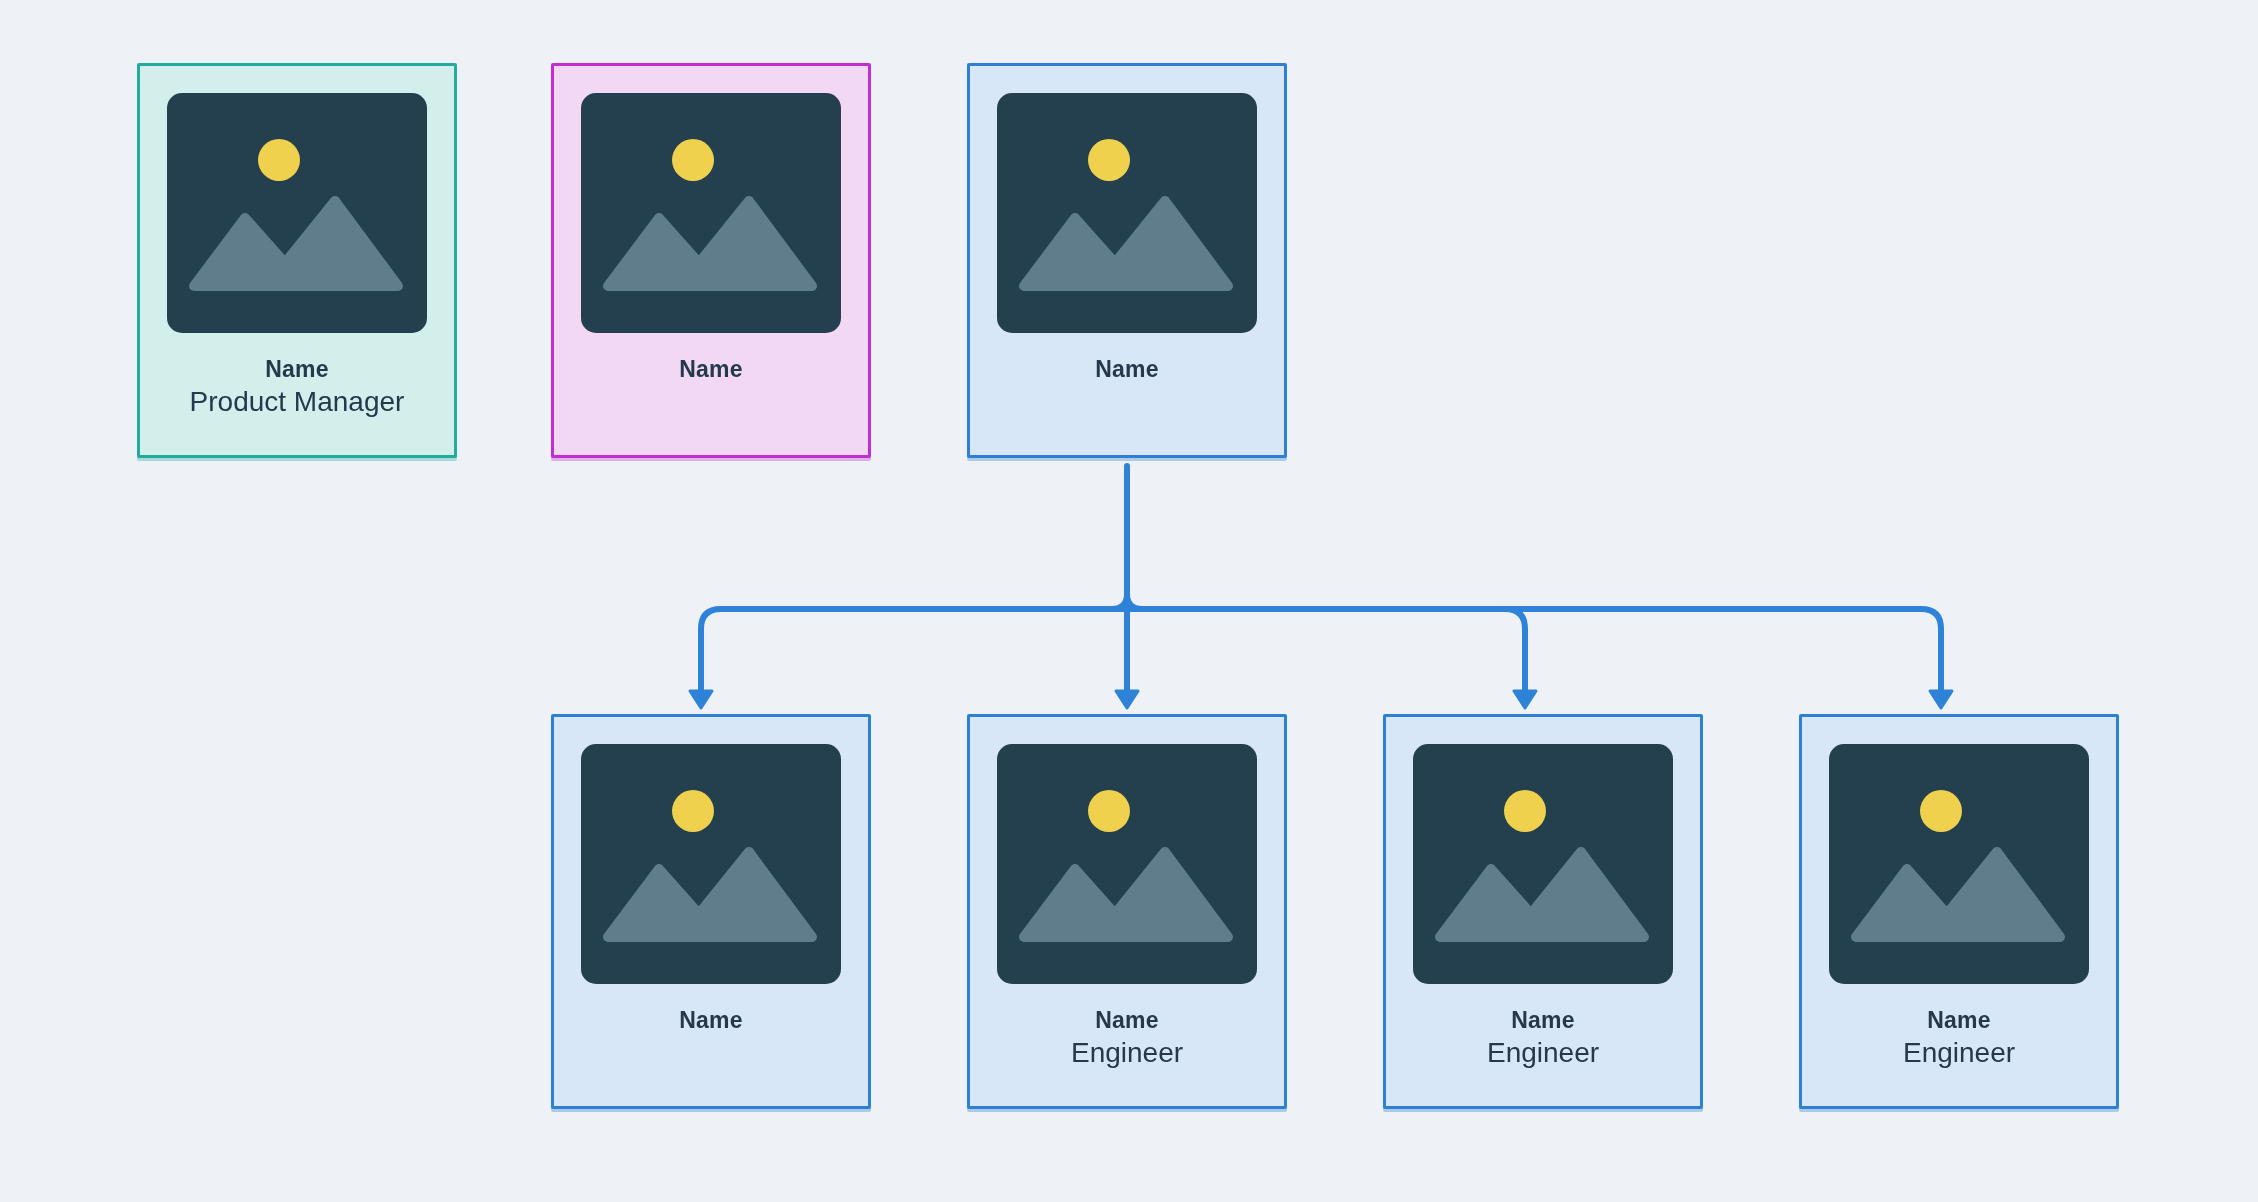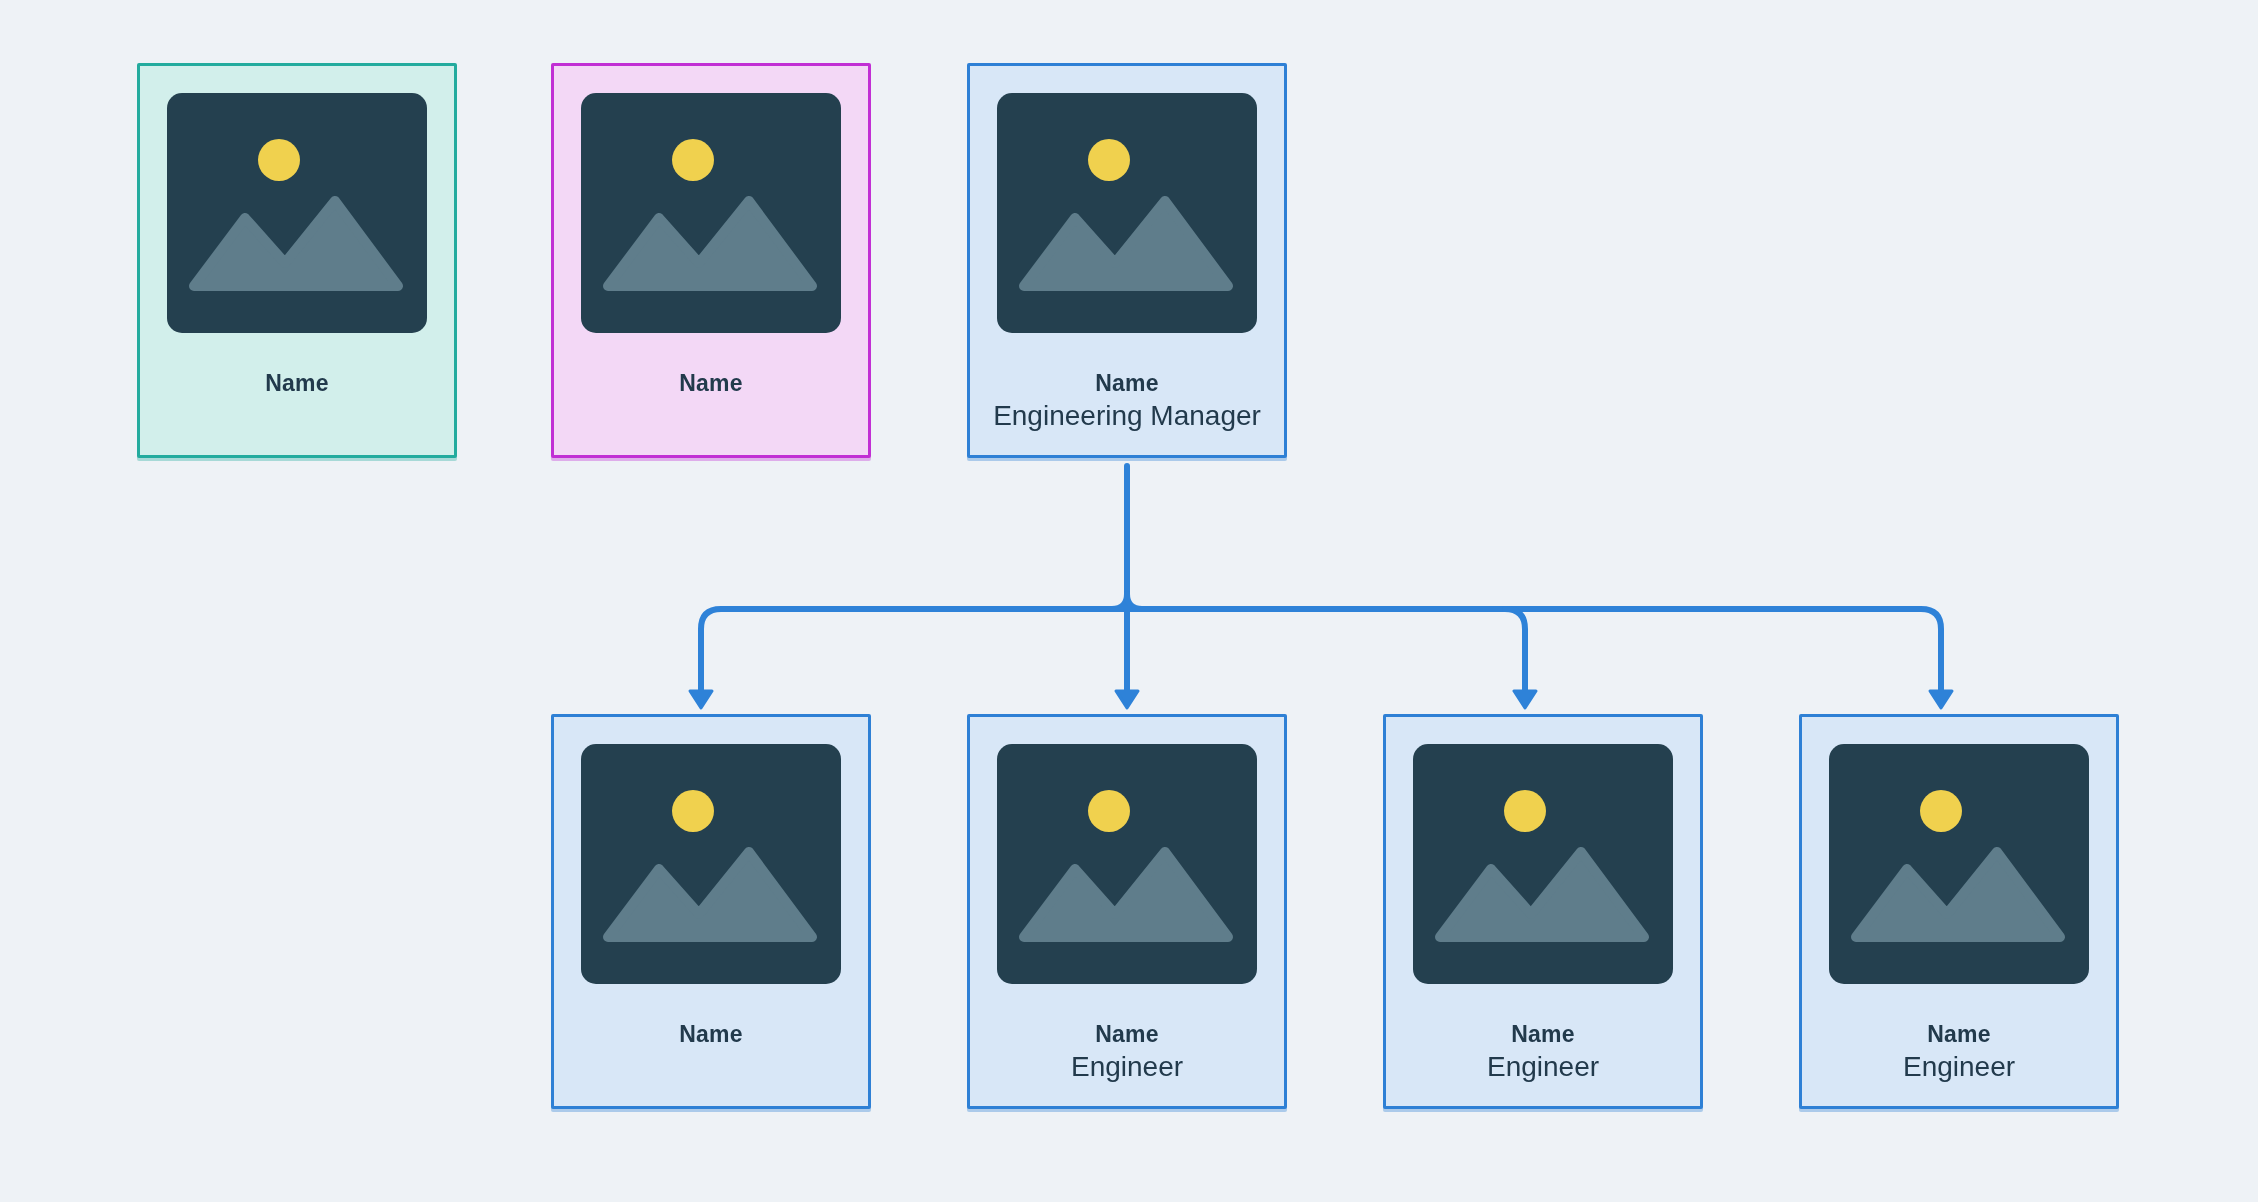--- a/index.html
+++ b/index.html
@@ -26,21 +26,21 @@
     border:3px solid #888;
     border-radius:2px;
     text-align:center;
   }
   .photo{
     display:block;
     margin:27px auto 0 auto;
     width:260px;height:240px;
   }
   .name{
-    margin-top:35px;
+    margin-top:21px;
     font-size:23px;
     font-weight:700;
     line-height:30px;
     letter-spacing:.2px;
     color:#223a4c;
   }
   .role{
     font-size:28px;
     font-weight:400;
     line-height:36px;
@@ -64,37 +64,37 @@
         <path d="M 1941 708 L 1930 691 L 1952 691 Z" fill="#2e82d8" stroke="#2e82d8" stroke-width="3" stroke-linejoin="round"></path>
       </g>
     </svg>
 <div class="card" style="left: 137px; top: 63px; width: 320px; height: 395px; border-color: rgb(35, 171, 158); background: rgb(210, 239, 235); box-shadow: rgba(35, 171, 158, 0.35) 0px 3px 0px;">
     <svg class="photo" viewBox="0 0 260 240" xmlns="http://www.w3.org/2000/svg">
       <rect x="0" y="0" width="260" height="240" rx="15" fill="#24404f"></rect>
       <circle cx="112" cy="67" r="21" fill="#f0d14e"></circle>
       <path d="M27 193 L78 125 L118 170 L168 108 L231 193 Z" stroke-width="10" stroke-linejoin="round" fill="#5f7d8b" stroke="#5f7d8b"></path>
     </svg>
     <div class="name">Name</div>
+    <div class="role">Product Manager</div>
   </div>
     <div class="card" style="left: 551px; top: 63px; width: 320px; height: 395px; border-color: rgb(193, 47, 212); background: rgb(243, 216, 246); box-shadow: rgba(193, 47, 212, 0.35) 0px 3px 0px;">
     <svg class="photo" viewBox="0 0 260 240" xmlns="http://www.w3.org/2000/svg">
       <rect x="0" y="0" width="260" height="240" rx="15" fill="#24404f"></rect>
       <circle cx="112" cy="67" r="21" fill="#f0d14e"></circle>
       <path d="M27 193 L78 125 L118 170 L168 108 L231 193 Z" stroke-width="10" stroke-linejoin="round" fill="#5f7d8b" stroke="#5f7d8b"></path>
     </svg>
     <div class="name">Name</div>
   </div>
     <div class="card" style="left: 967px; top: 63px; width: 320px; height: 395px; border-color: rgb(46, 128, 213); background: rgb(216, 231, 247); box-shadow: rgba(46, 128, 213, 0.35) 0px 3px 0px;">
     <svg class="photo" viewBox="0 0 260 240" xmlns="http://www.w3.org/2000/svg">
       <rect x="0" y="0" width="260" height="240" rx="15" fill="#24404f"></rect>
       <circle cx="112" cy="67" r="21" fill="#f0d14e"></circle>
       <path d="M27 193 L78 125 L118 170 L168 108 L231 193 Z" stroke-width="10" stroke-linejoin="round" fill="#5f7d8b" stroke="#5f7d8b"></path>
     </svg>
     <div class="name">Name</div>
-    <div class="role">Engineering Manager</div>
   </div>
     <div class="card" style="left: 551px; top: 714px; width: 320px; height: 395px; border-color: rgb(46, 128, 213); background: rgb(216, 231, 247); box-shadow: rgba(46, 128, 213, 0.35) 0px 3px 0px;">
     <svg class="photo" viewBox="0 0 260 240" xmlns="http://www.w3.org/2000/svg">
       <rect x="0" y="0" width="260" height="240" rx="15" fill="#24404f"></rect>
       <circle cx="112" cy="67" r="21" fill="#f0d14e"></circle>
       <path d="M27 193 L78 125 L118 170 L168 108 L231 193 Z" stroke-width="10" stroke-linejoin="round" fill="#5f7d8b" stroke="#5f7d8b"></path>
     </svg>
     <div class="name">Name</div>
   </div>
     <div class="card" style="left: 967px; top: 714px; width: 320px; height: 395px; border-color: rgb(46, 128, 213); background: rgb(216, 231, 247); box-shadow: rgba(46, 128, 213, 0.35) 0px 3px 0px;">

